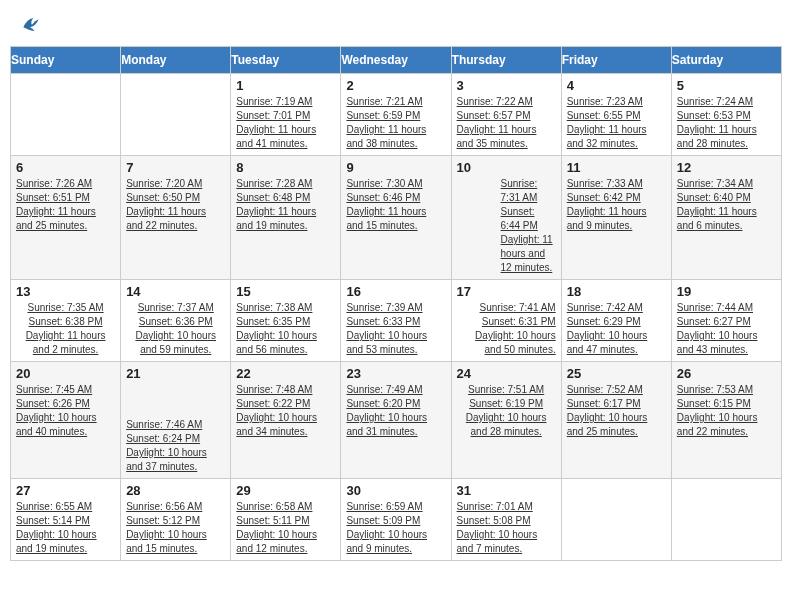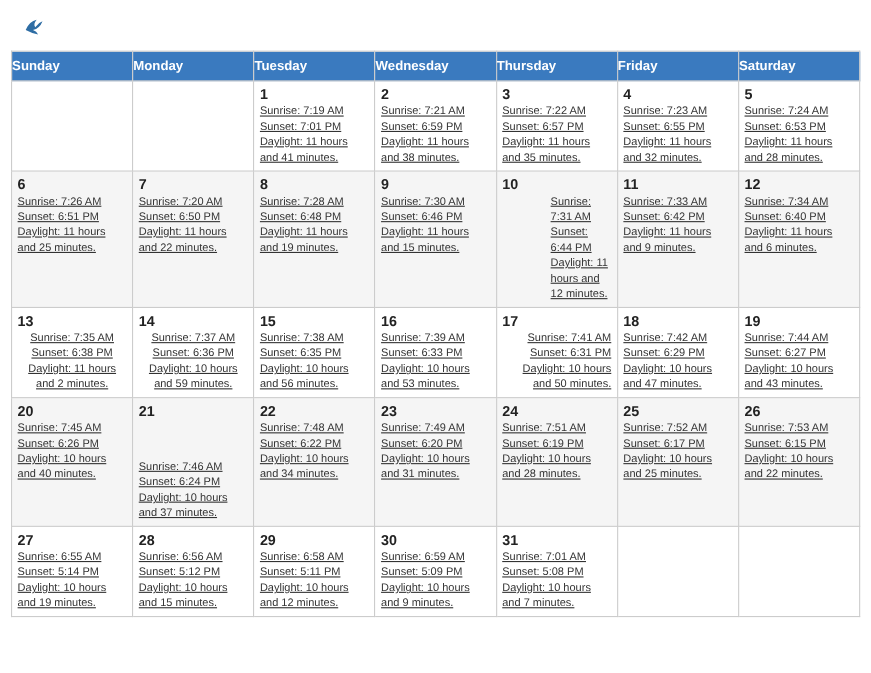--- a/index.html
+++ b/index.html
@@ -270,21 +270,21 @@
 Daylight: 10 hours and 34 minutes.</div>
         </td>
         <td>
           <span class="day-number">23</span>
           <div class="day-info" style="white-space: pre-line;">Sunrise: 7:49 AM
 Sunset: 6:20 PM
 Daylight: 10 hours and 31 minutes.</div>
         </td>
         <td>
           <span class="day-number">24</span>
-          <div class="day-info" style="white-space: pre-line;">Sunrise: 7:51 AM
+          <div class="day-info" style="white-space: pre-line; text-align: center;">Sunrise: 7:51 AM
 Sunset: 6:19 PM
 Daylight: 10 hours and 28 minutes.</div>
         </td>
         <td>
           <span class="day-number">25</span>
           <div class="day-info" style="white-space: pre-line;">Sunrise: 7:52 AM
 Sunset: 6:17 PM
 Daylight: 10 hours and 25 minutes.</div>
         </td>
         <td>

